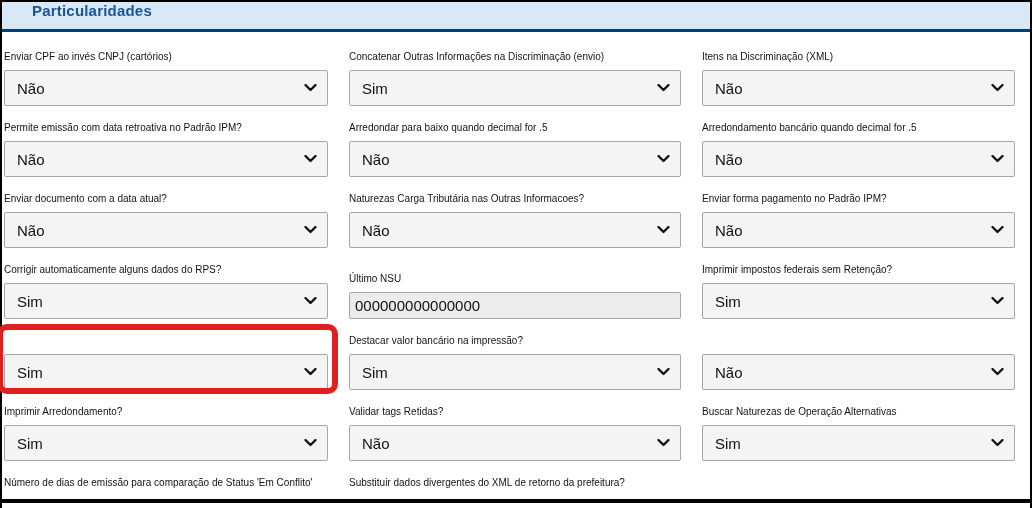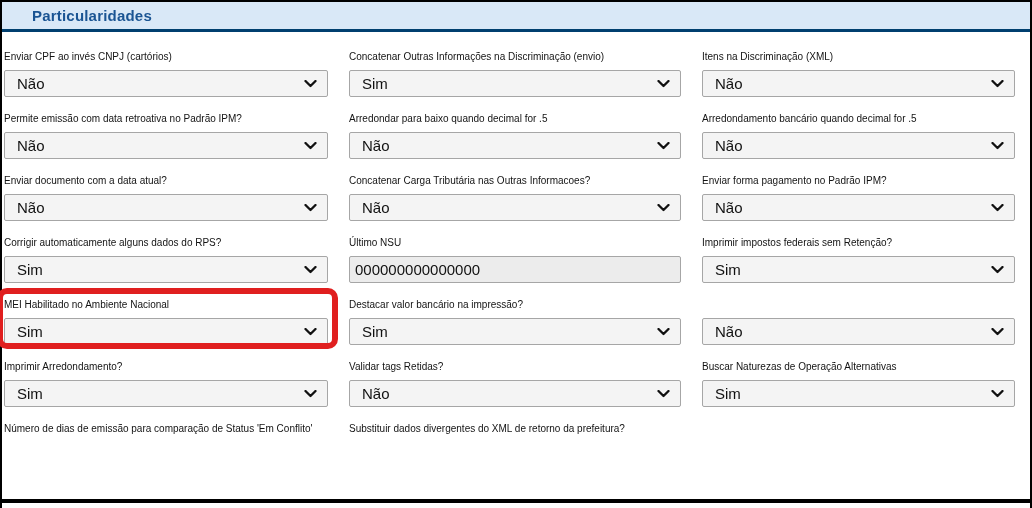--- a/index.html
+++ b/index.html
@@ -12,21 +12,21 @@
     border-left: 2px solid #000;
     border-right: 2px solid #000;
     border-top: 2px solid #000;
     font-family: "Liberation Sans", sans-serif;
   }
   .header {
     height: 30px;
     background: #d9e8f7;
     border-bottom: 3px solid #003f6f;
     display: flex;
-    align-items: center;
+    align-items: flex-start;
     padding-left: 30px;
   }
   .header-title {
     font-size: 15px;
     font-weight: bold;
     color: #1a5493;
     letter-spacing: 0.2px;
   }
   .content {
     padding: 17px 0 0 2px;
@@ -46,21 +46,21 @@
   }
   .field-label {
     font-size: 10px;
     line-height: 16px;
     color: #131313;
     margin-bottom: 5px;
   }
   .select-wrap { position: relative; width: 100%; }
   select.field-select {
     width: 100%;
-    height: 27px;
+    height: 36px;
     appearance: none;
     -webkit-appearance: none;
     -moz-appearance: none;
     background: #f4f4f4;
     border: 1px solid #a6a6a6;
     border-radius: 2px;
     font-family: "Liberation Sans", sans-serif;
     font-size: 15px;
     color: #111;
     padding: 0 28px 0 12px;
@@ -164,21 +164,21 @@
         </div>
         <div class="field">
           <div class="field-label">Enviar documento com a data atual?</div>
           <div class="select-wrap"><select class="field-select"><option>Não</option></select><span class="chevron">
               <svg width="13" height="8" viewBox="0 0 13 8">
                 <path d="M1.5 1 L6.5 6 L11.5 1" fill="none" stroke="#111" stroke-width="2.3" stroke-linecap="round" stroke-linejoin="round"></path>
               </svg>
             </span></div>
         </div>
         <div class="field">
-          <div class="field-label">Concatenar Carga Tributária nas Outras Informacoes?</div>
+          <div class="field-label">Naturezas Carga Tributária nas Outras Informacoes?</div>
           <div class="select-wrap"><select class="field-select"><option>Não</option></select><span class="chevron">
               <svg width="13" height="8" viewBox="0 0 13 8">
                 <path d="M1.5 1 L6.5 6 L11.5 1" fill="none" stroke="#111" stroke-width="2.3" stroke-linecap="round" stroke-linejoin="round"></path>
               </svg>
             </span></div>
         </div>
         <div class="field">
           <div class="field-label">Enviar forma pagamento no Padrão IPM?</div>
           <div class="select-wrap"><select class="field-select"><option>Não</option></select><span class="chevron">
               <svg width="13" height="8" viewBox="0 0 13 8">
@@ -200,21 +200,20 @@
         </div>
         <div class="field">
           <div class="field-label">Imprimir impostos federais sem Retenção?</div>
           <div class="select-wrap"><select class="field-select"><option>Sim</option></select><span class="chevron">
               <svg width="13" height="8" viewBox="0 0 13 8">
                 <path d="M1.5 1 L6.5 6 L11.5 1" fill="none" stroke="#111" stroke-width="2.3" stroke-linecap="round" stroke-linejoin="round"></path>
               </svg>
             </span></div>
         </div>
         <div class="field">
-          <div class="field-label">MEI Habilitado no Ambiente Nacional</div>
           <div class="select-wrap"><select class="field-select"><option>Sim</option></select><span class="chevron">
               <svg width="13" height="8" viewBox="0 0 13 8">
                 <path d="M1.5 1 L6.5 6 L11.5 1" fill="none" stroke="#111" stroke-width="2.3" stroke-linecap="round" stroke-linejoin="round"></path>
               </svg>
             </span></div>
           <div class="highlight-box"></div>
         </div>
         <div class="field">
           <div class="field-label">Destacar valor bancário na impressão?</div>
           <div class="select-wrap"><select class="field-select"><option>Sim</option></select><span class="chevron">

